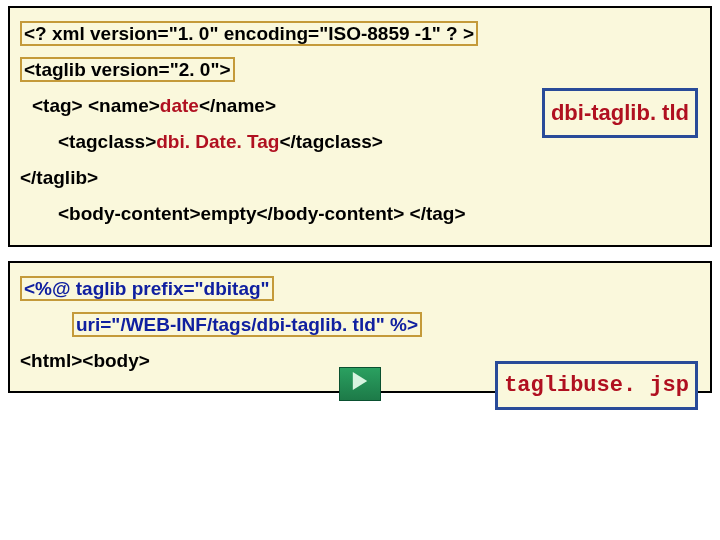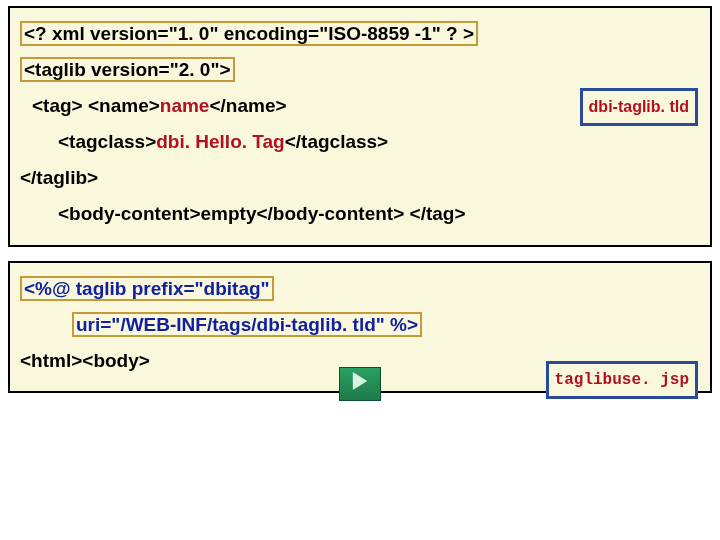--- a/index.html
+++ b/index.html
@@ -30,21 +30,21 @@
   }
   .red { color: #b01020; }
   .blue { color: #1020a0; }
   .file-label {
     position: absolute;
     border: 3px solid #294b99;
     background: #faf8dc;
     color: #b01020;
     font-weight: bold;
     padding: 1px 6px;
-    font-size: 16px;
+    font-size: 22px;
   }
   .in1 { padding-left: 12px; }
   .in2 { padding-left: 38px; }
   .in3 { padding-left: 52px; }
   .nav-btn {
     position: absolute;
     bottom: -10px;
     left: 50%;
     transform: translateX(-50%);
     width: 42px;
@@ -64,23 +64,23 @@
 <body>
 
 <div class="code-block">
   <div class="file-label" id="label1">dbi-taglib. tld</div>
 
   <div class="line"><span class="hl">&lt;? xml version="1. 0" encoding="ISO-8859 -1" ? &gt;</span></div>
 
   <div class="line"><span class="hl">&lt;taglib version="2. 0"&gt;</span></div>
 
 
-  <div class="line in1"><span>&lt;tag&gt; &lt;name&gt;</span><span class="red">name</span><span>&lt;/name&gt;</span></div>
+  <div class="line in1"><span>&lt;tag&gt; &lt;name&gt;</span><span class="red">date</span><span>&lt;/name&gt;</span></div>
 
-  <div class="line in2"><span>&lt;tagclass&gt;</span><span class="red">dbi. Hello. Tag</span><span>&lt;/tagclass&gt;</span></div>
+  <div class="line in2"><span>&lt;tagclass&gt;</span><span class="red">dbi. Date. Tag</span><span>&lt;/tagclass&gt;</span></div>
 
   <div class="line"><span>&lt;/taglib&gt;</span></div>
 
   <div class="line in2"><span>&lt;body-content&gt;empty&lt;/body-content&gt; &lt;/tag&gt;</span></div>
 </div>
 
 <div class="code-block" style="margin-bottom:0;">
   <div class="file-label" id="label2">taglibuse. jsp</div>
 
   <div class="line"><span class="hl blue">&lt;%@ taglib prefix="dbitag"</span></div>

